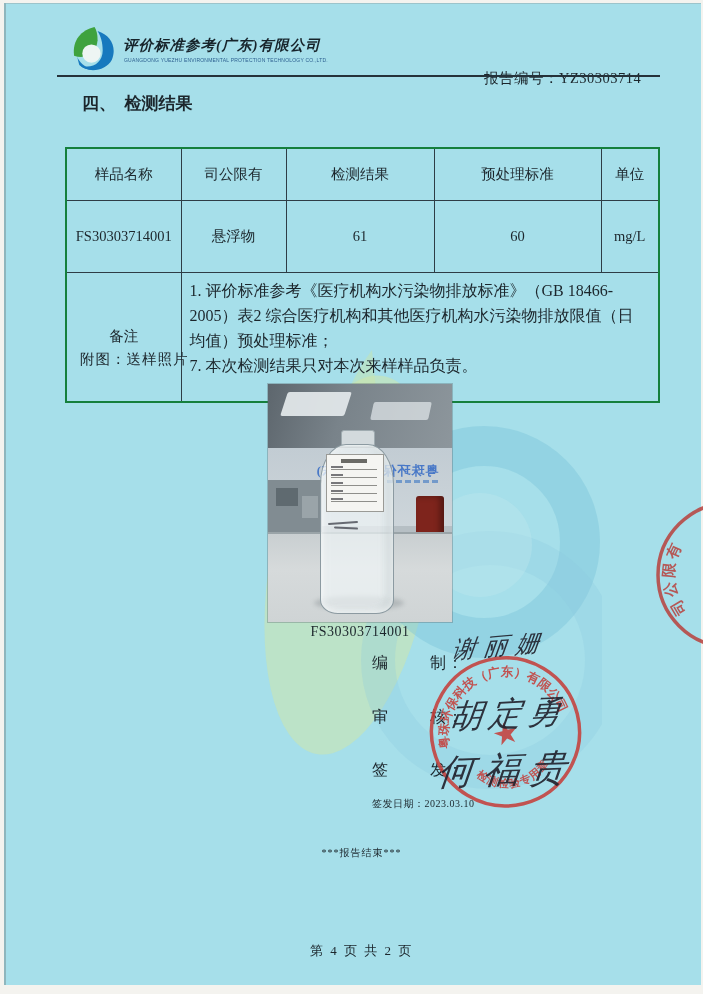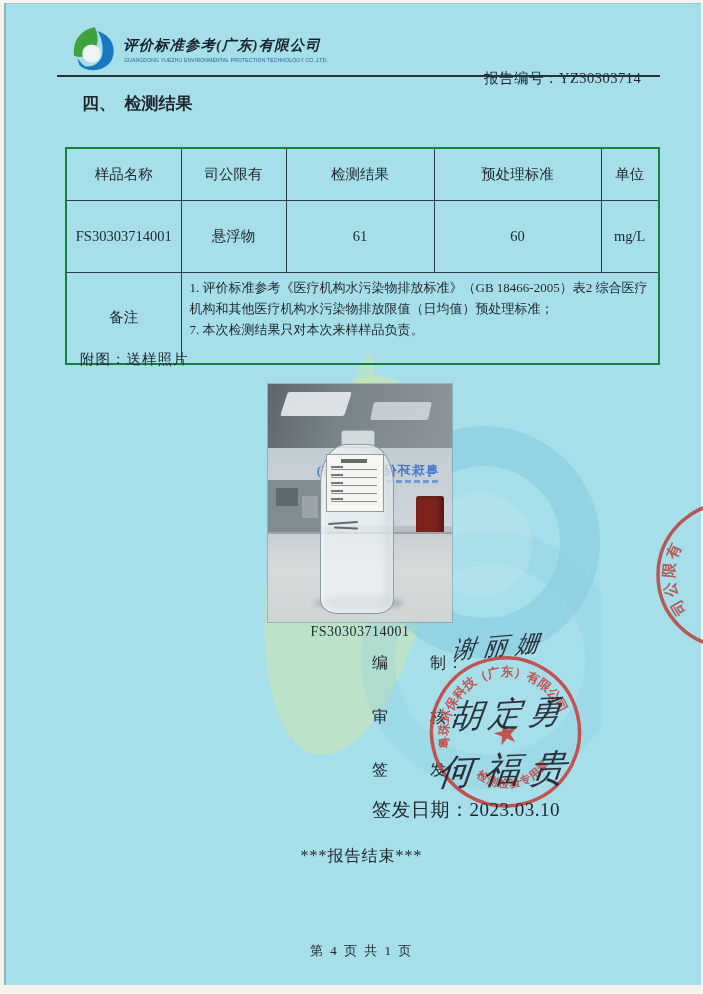--- a/index.html
+++ b/index.html
@@ -23,21 +23,21 @@
   .table-caption{left:65px;top:125px;width:593px;text-align:center;font-size:14.5px;
                  font-weight:bold;letter-spacing:1px;z-index:2;}
 
   
   .result-table{left:65px;top:147px;z-index:2;}
   table{border-collapse:collapse;table-layout:fixed;width:593px;}
   td,th{border:1.5px solid #2e3d46;text-align:center;vertical-align:middle;
         font-size:14.5px;font-weight:normal;padding:0;}
   table{border:2px solid #15803d;}
   tr.hdr{height:52px;} tr.data{height:72px;} tr.remark{height:92px;}
-  td.remark-body{text-align:left;font-size:13px;line-height:1.58;padding:5px 10px 22px 8px;margin-top:14px;}
+  td.remark-body{text-align:left;font-size:16px;line-height:1.58;padding:5px 10px 22px 8px;margin-top:14px;}
 
   .attach-label{left:80px;top:350px;font-size:14.5px;letter-spacing:1px;z-index:2;}
 
   
   .watermark{left:222px;top:330px;z-index:1;pointer-events:none;}
 
   
   .photo{left:268px;top:384px;width:184px;height:238px;background:#b6bfc4;overflow:hidden;z-index:3;
          box-shadow:0 0 0 1px rgba(90,100,105,.35);}
   .ph-ceiling{position:absolute;left:0;top:0;width:100%;height:64px;
@@ -76,23 +76,23 @@
                  border-radius:2px;}
   .photo-caption{left:268px;top:624px;width:184px;text-align:center;font-size:14px;
                  letter-spacing:.5px;z-index:3;}
 
   
   .sig-label{font-size:16px;letter-spacing:1px;z-index:4;}
   .handw{font-family:"DejaVu Sans",sans-serif;font-style:italic;color:#23242f;z-index:6;
          white-space:nowrap;opacity:.92;}
   .stamp{left:425px;top:650px;z-index:5;opacity:.88;transform:rotate(-14deg);}
   .edge-stamp{left:634px;top:490px;z-index:5;opacity:.85;overflow:hidden;}
-  .sign-date{left:372px;top:797px;font-size:19px;letter-spacing:.5px;z-index:6;}
-
-  .end-note{left:65px;top:846px;width:593px;text-align:center;font-size:16px;
+  .sign-date{left:372px;top:797px;font-size:10px;letter-spacing:.5px;z-index:6;}
+
+  .end-note{left:65px;top:846px;width:593px;text-align:center;font-size:10px;
             letter-spacing:1px;z-index:2;}
   .page-info{left:65px;top:942px;width:593px;text-align:center;font-size:13px;
              letter-spacing:2px;z-index:2;}
 </style>
 </head>
 <body>
 
 <div class="page">
   <div class="paper abs" style="left:4px;top:3px;"></div>
 
@@ -225,14 +225,14 @@
       <path id="arcEdge" d="M 53 121 A 56 56 0 0 1 53 49"></path>
     </defs>
     <text font-size="15" fill="#b8413d" font-weight="bold" letter-spacing="3">
       <textPath href="#arcEdge">司公限有）</textPath>
     </text>
   </svg>
 
   <div class="abs sign-date">签发日期：2023.03.10</div>
 
   <div class="abs end-note">***报告结束***</div>
-  <div class="abs page-info">第 4 页 共 1 页</div>
+  <div class="abs page-info">第 4 页 共 2 页</div>
 </div>
 
 </body></html>

